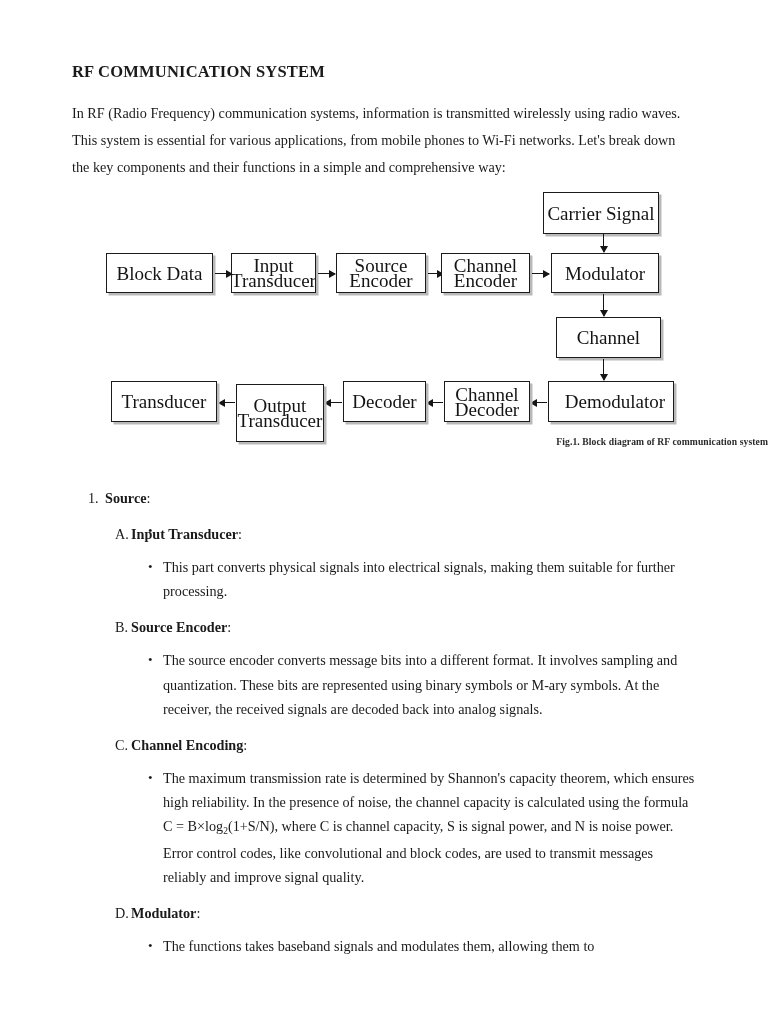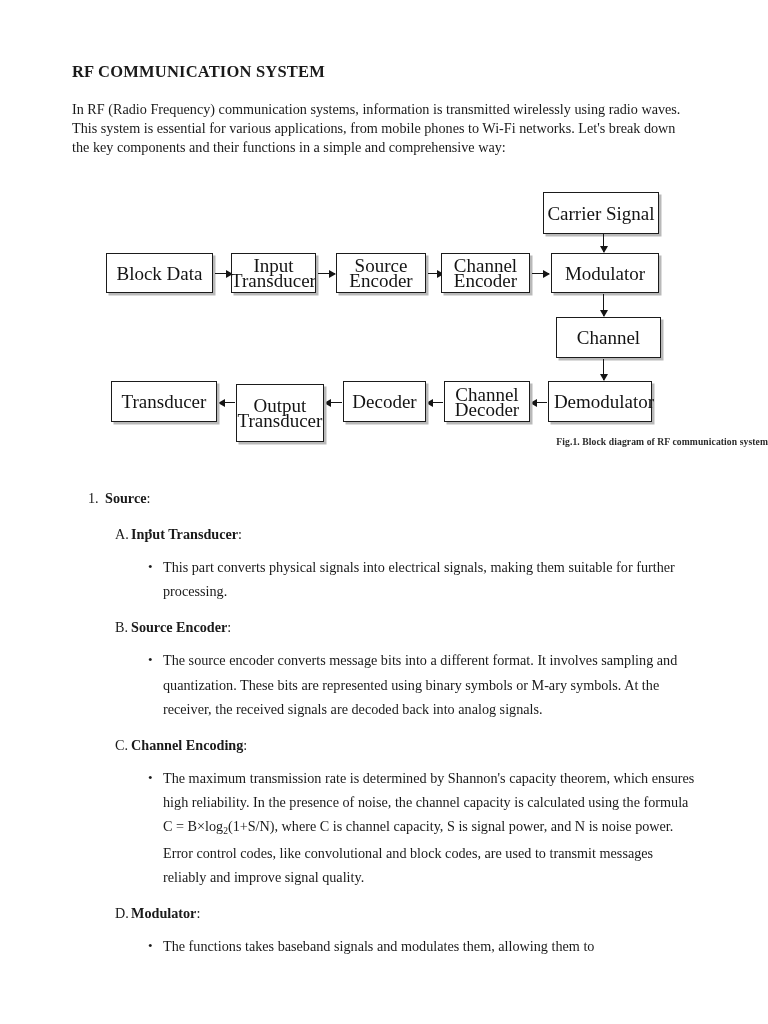--- a/index.html
+++ b/index.html
@@ -36,21 +36,21 @@
     letter-spacing: .2px;
   }
 
   
   .intro {
     position: absolute;
     left: 72px;
     top: 100px;
     width: 618px;
     font-size: 14.2px;
-    line-height: 19px;
+    line-height: 27px;
     text-align: left;
   }
 
   
   .diagram {
     position: absolute;
     left: 0;
     top: 186px;
     width: 768px;
     height: 275px;
@@ -238,21 +238,21 @@
     </div>
 
     <div class="arrow-v" style="left:603px; top:108px; width:1.4px; height:22px;"></div>
 
     <div class="dbox" style="left:556px; top:131px; width:105px; height:41px;">
       <span>Channel</span>
     </div>
 
     <div class="arrow-v" style="left:603px; top:173px; width:1.4px; height:21px;"></div>
 
-    <div class="dbox" style="left:548px; top:195px; width:104px; height:41px;padding-left:8px;">
+    <div class="dbox" style="left:548px; top:195px; width:126px; height:41px;padding-left:8px;">
       <span>Demodulator</span>
     </div>
 
     <div class="arrow-h left" style="left:531px; top:216px; width:16px;"></div>
 
     <div class="dbox" style="left:444px; top:195px; width:86px; height:41px;">
       <div>
         <span>Channel</span>
         <span>Decoder</span>
       </div>

